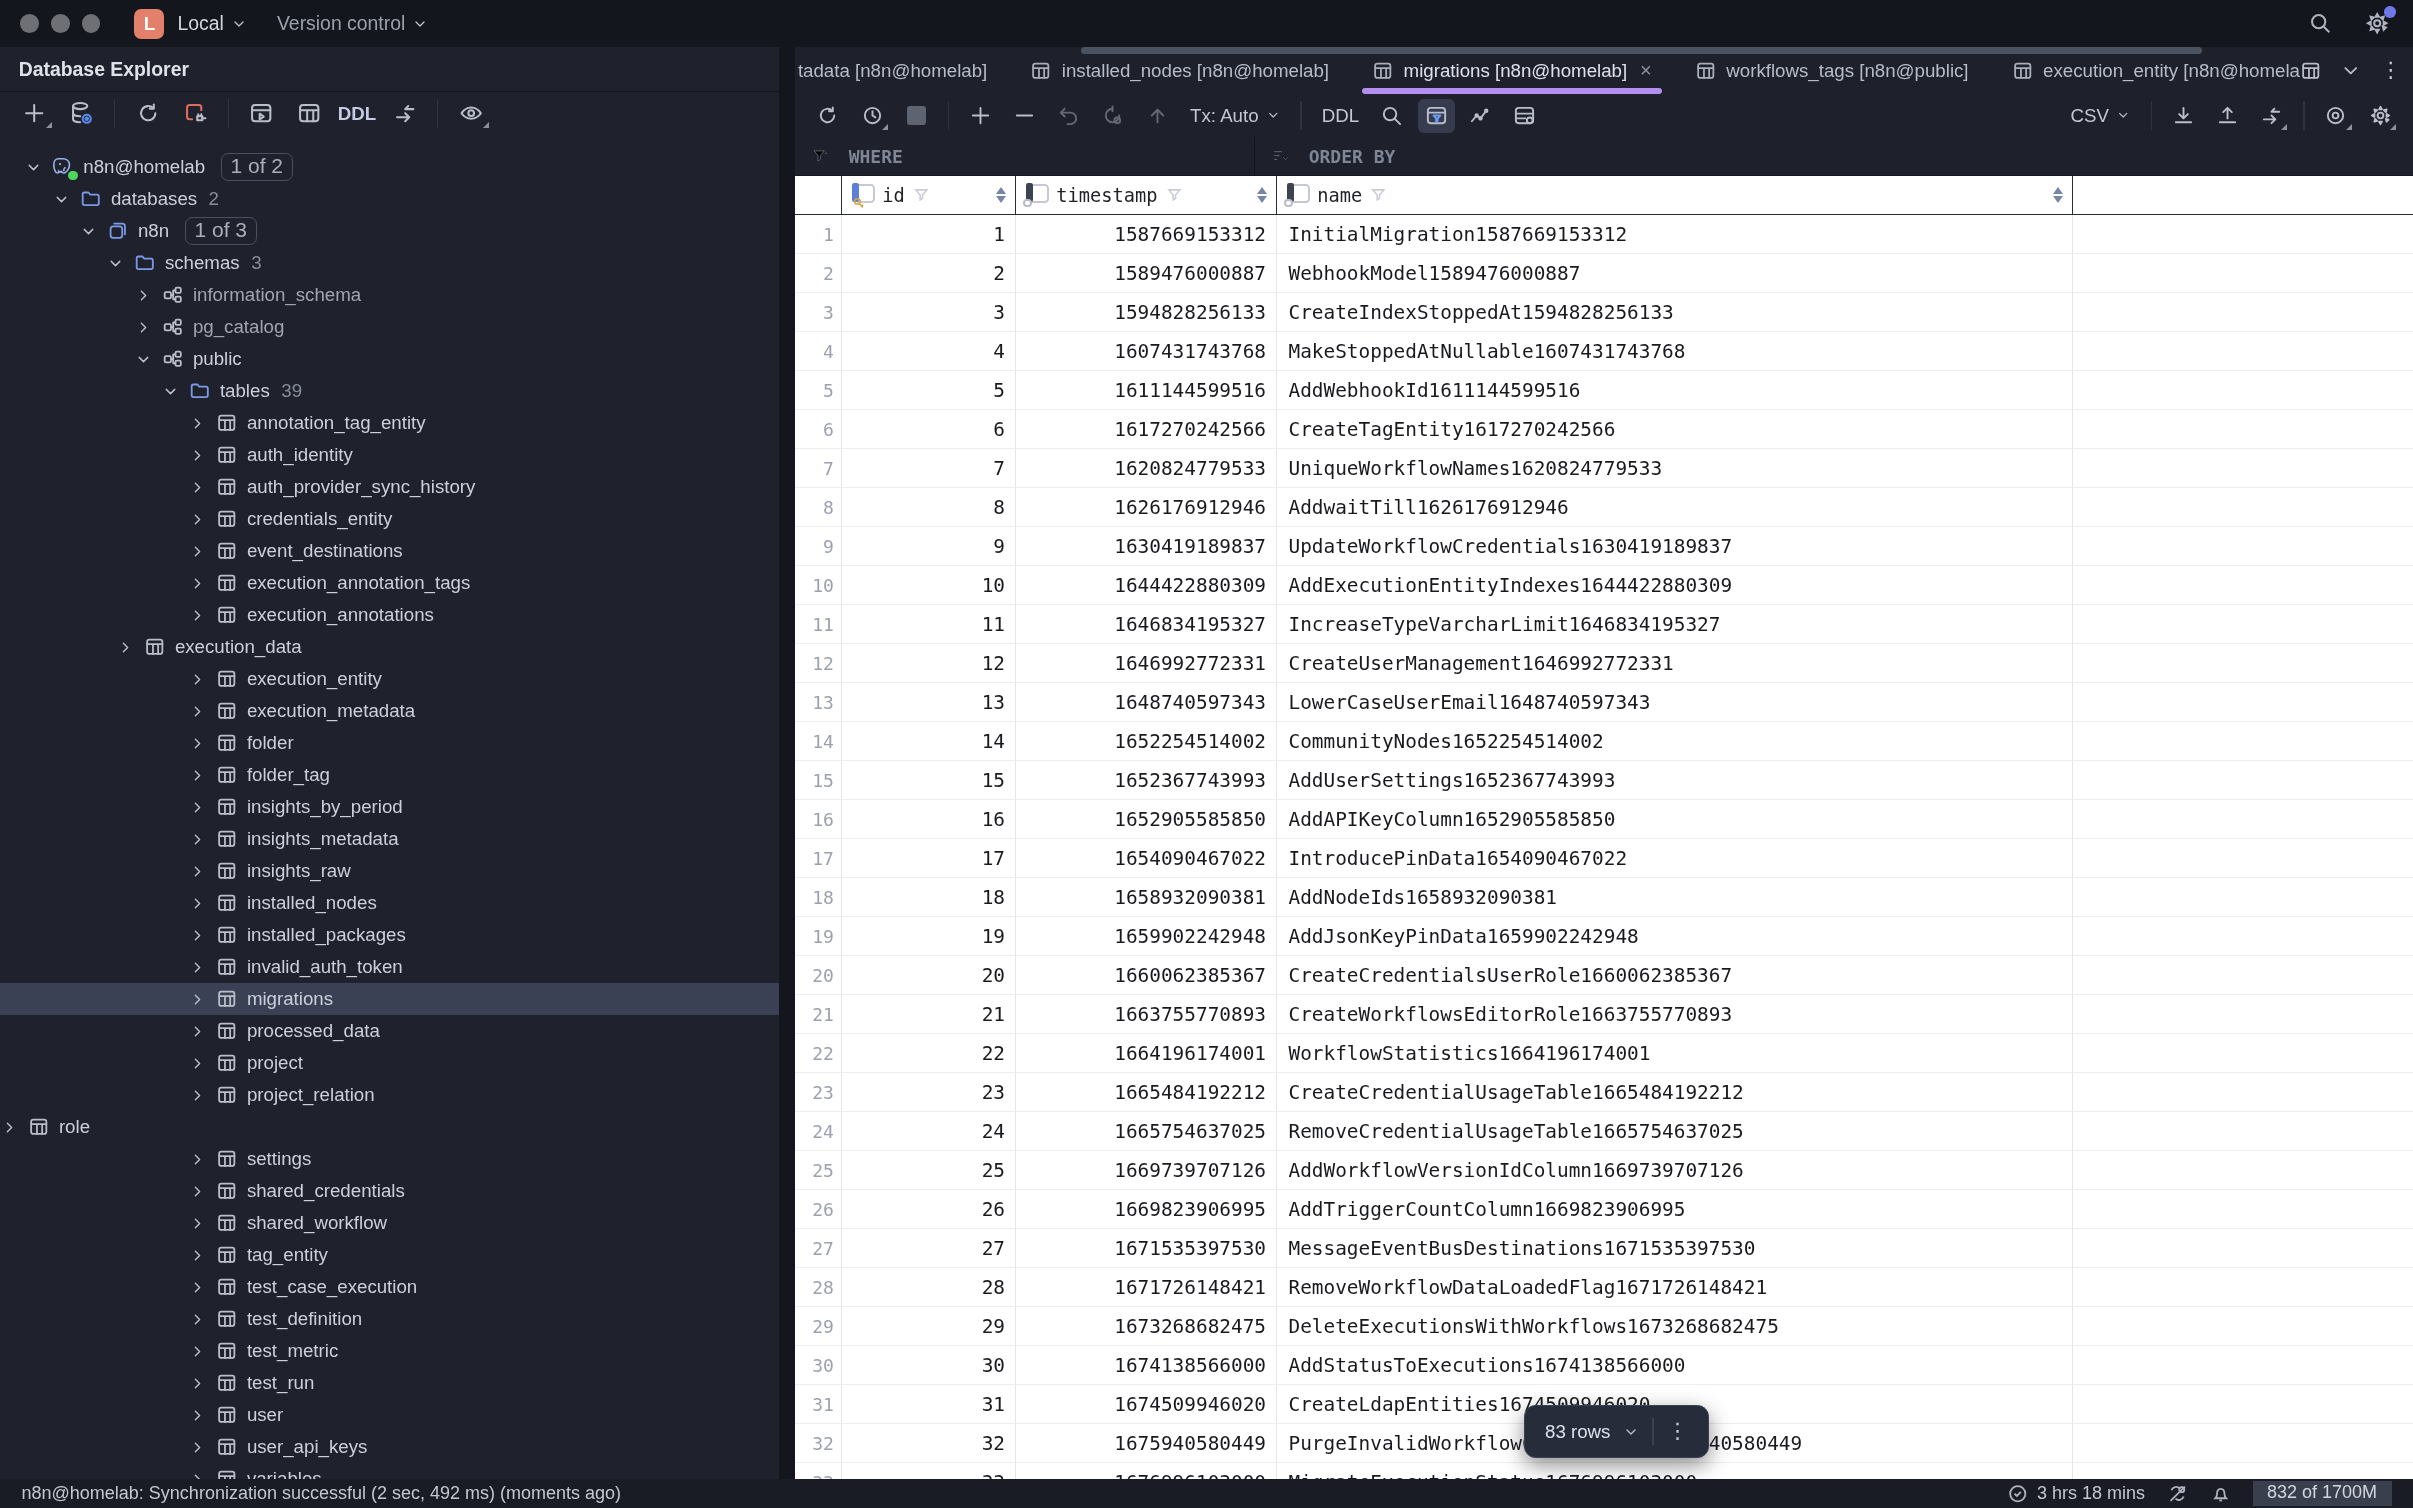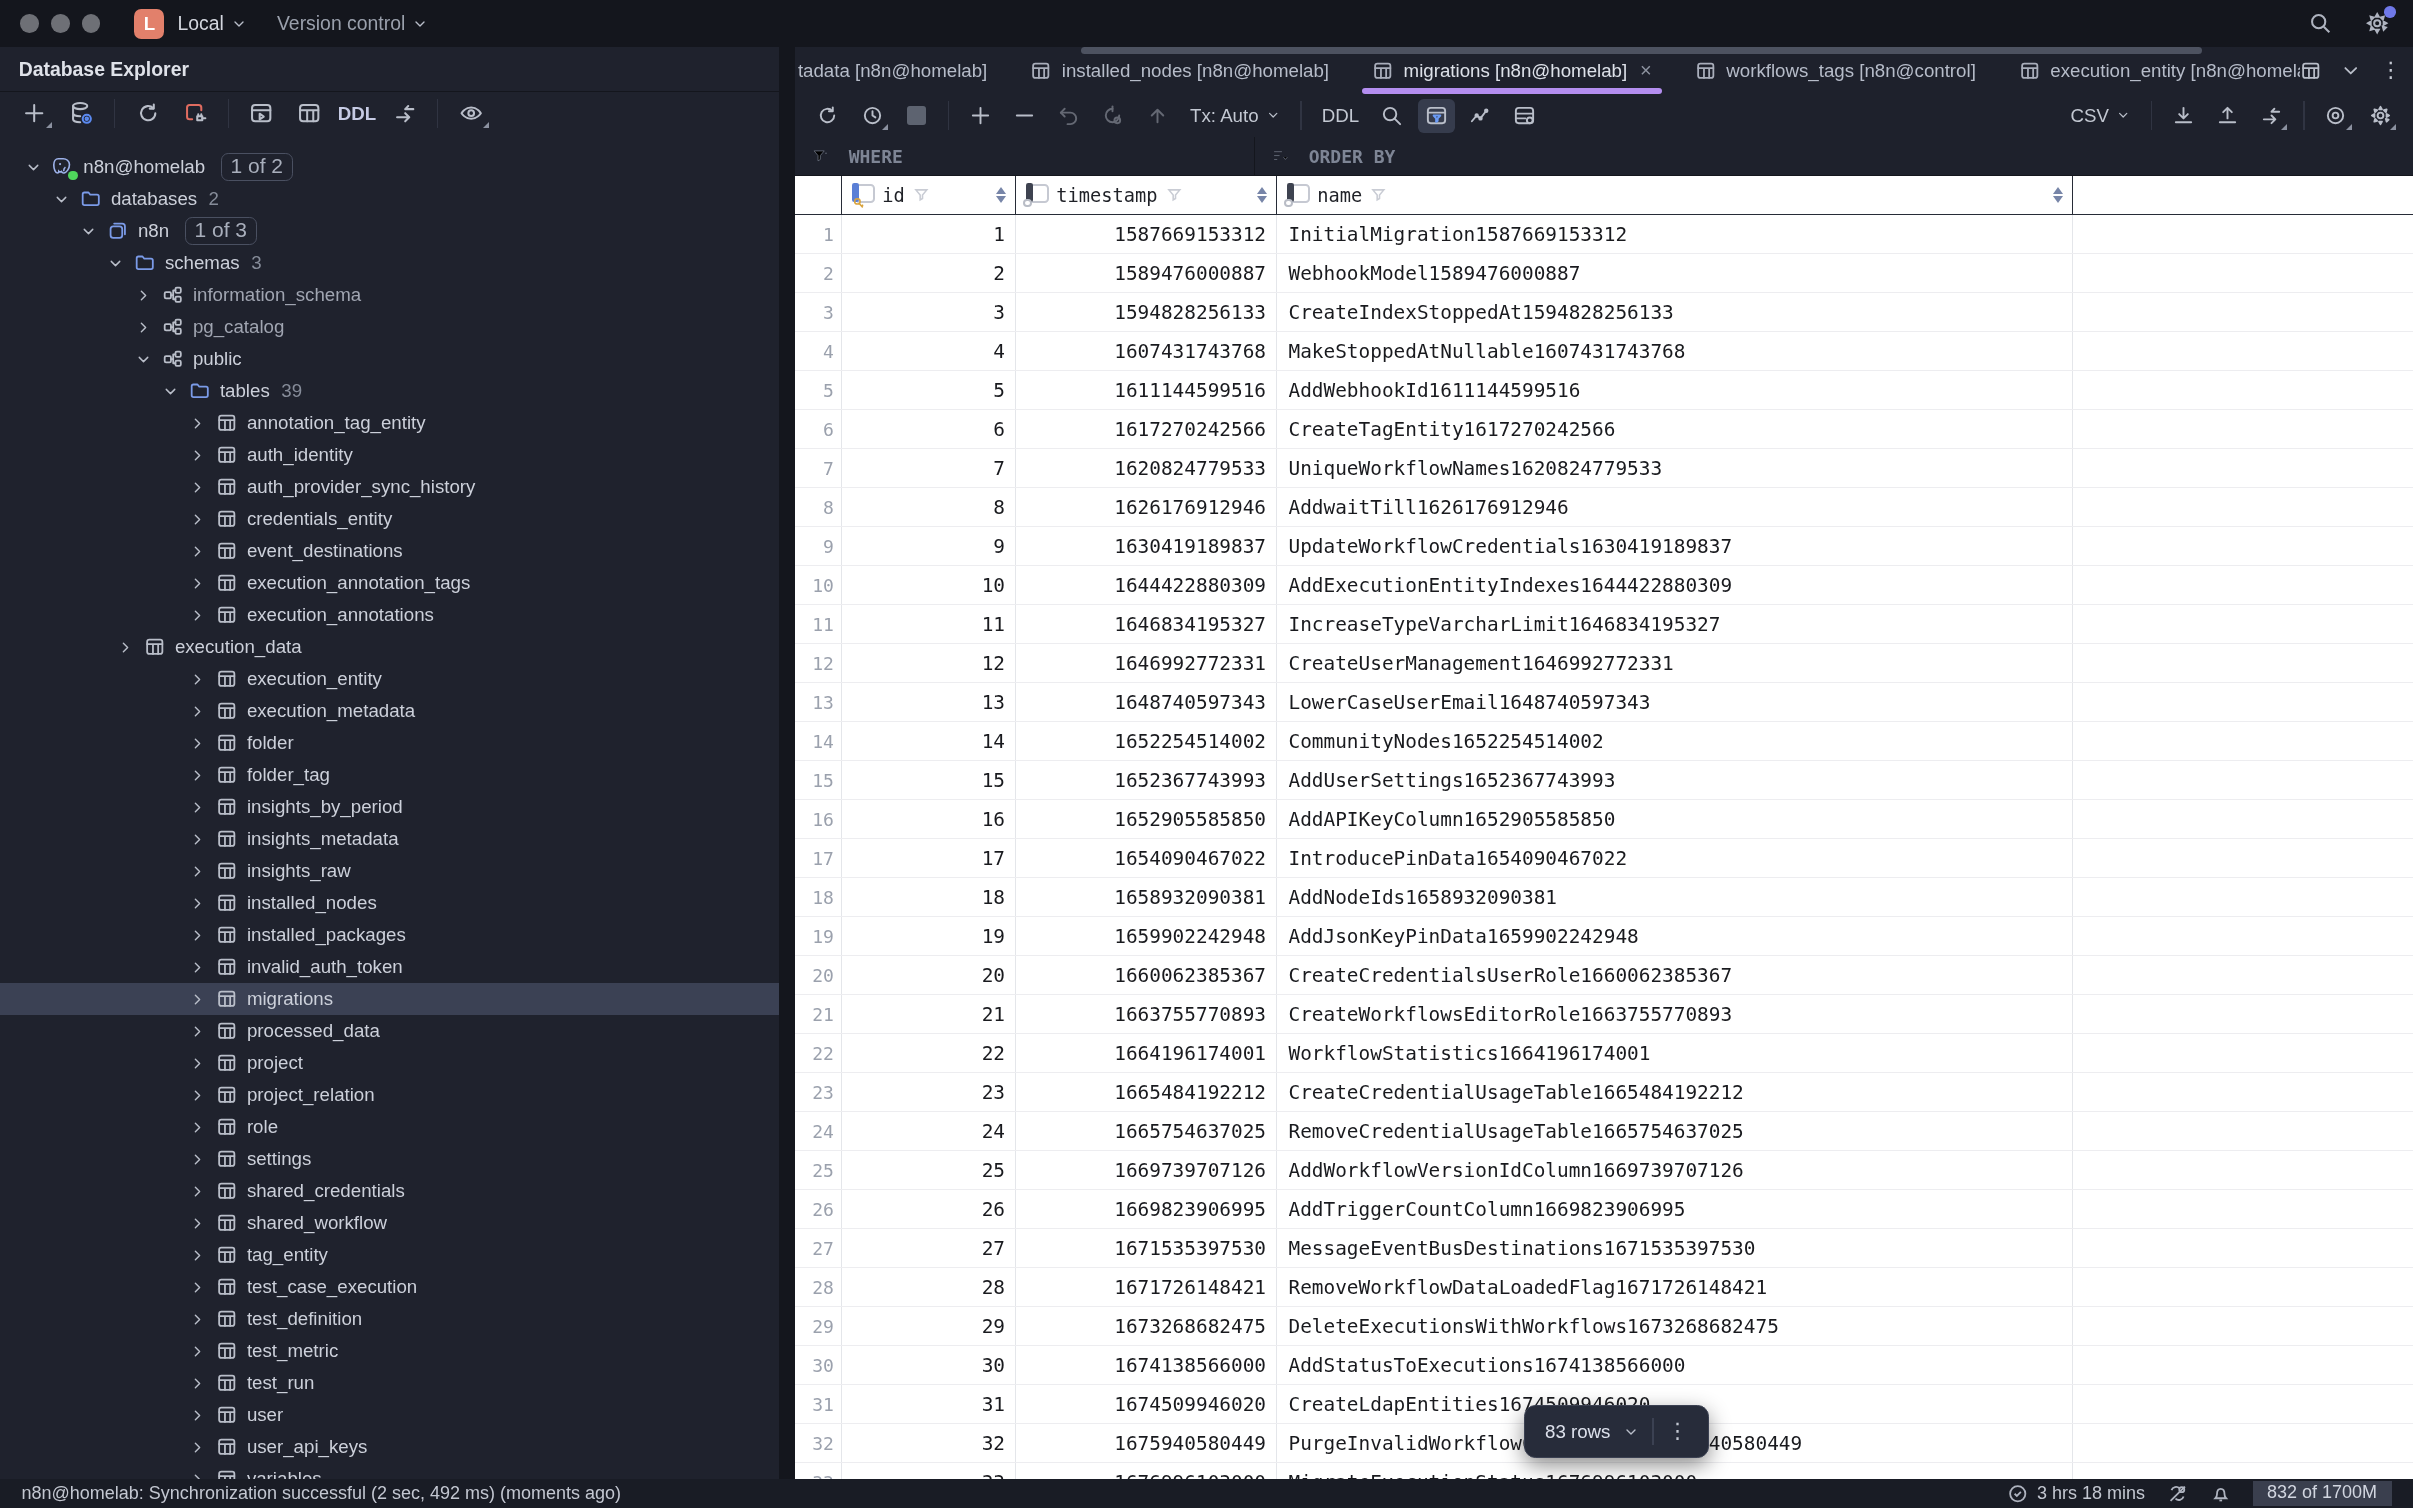--- a/index.html
+++ b/index.html
@@ -754,21 +754,21 @@
 
           <span class="ticon">
             <svg viewBox="0 0 24 24" class="ic" style="width:21.5px;height:21.5px">
                 <rect x="3.5" y="4" width="17" height="16" rx="2.5"></rect>
                 <path d="M3.5 9h17M10 9v11M15.8 9v11"></path>
               </svg>
             </span>
           <span class="tlabel">project_relation</span>
 
         </div>
-          <div class="trow" style="padding-left: 188px;">
+          <div class="trow" style="">
 
           <span class="chev">
             <svg viewBox="0 0 24 24" class="ic">
                 <path d="M9 6l6 6-6 6"></path>
               </svg>
             </span>
 
           <span class="ticon">
             <svg viewBox="0 0 24 24" class="ic" style="width:21.5px;height:21.5px">
                 <rect x="3.5" y="4" width="17" height="16" rx="2.5"></rect>
@@ -994,21 +994,21 @@
                 <path d="M3.5 9h17M10 9v11M15.8 9v11"></path>
               </svg>
             <span>migrations [n8n@homelab]</span>
             <span class="close">×</span>
           </div>
             <div class="tab">
             <svg class="tabicon ic" viewBox="0 0 24 24">
                 <rect x="3.5" y="4" width="17" height="16" rx="2.5"></rect>
                 <path d="M3.5 9h17M10 9v11M15.8 9v11"></path>
               </svg>
-            <span>workflows_tags [n8n@control]</span>
+            <span>workflows_tags [n8n@public]</span>
 
           </div>
             <div class="tab">
             <svg class="tabicon ic" viewBox="0 0 24 24">
                 <rect x="3.5" y="4" width="17" height="16" rx="2.5"></rect>
                 <path d="M3.5 9h17M10 9v11M15.8 9v11"></path>
               </svg>
             <span>execution_entity [n8n@homelab]</span>
 
           </div>

